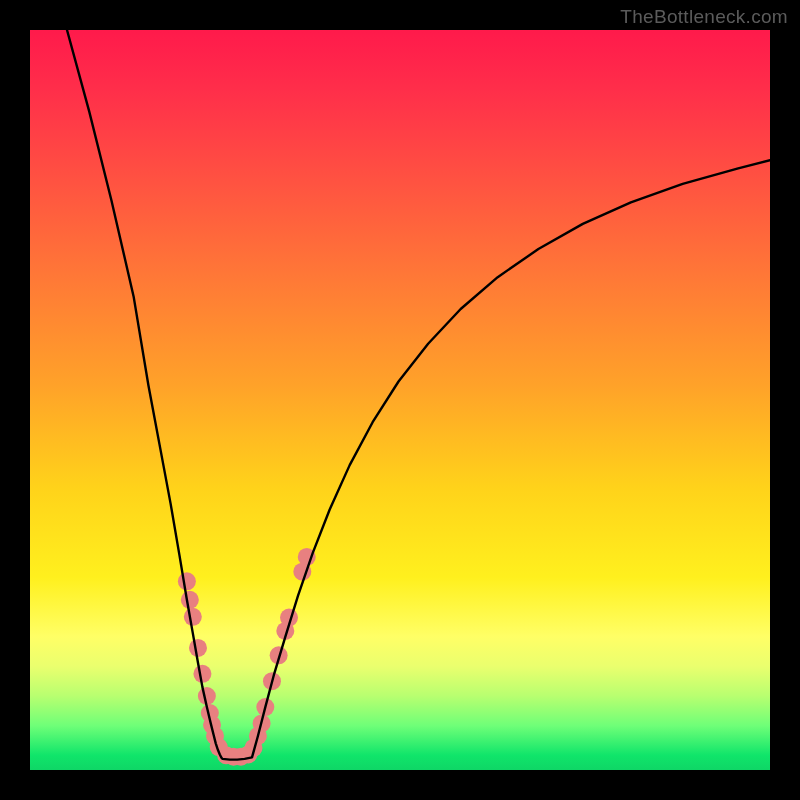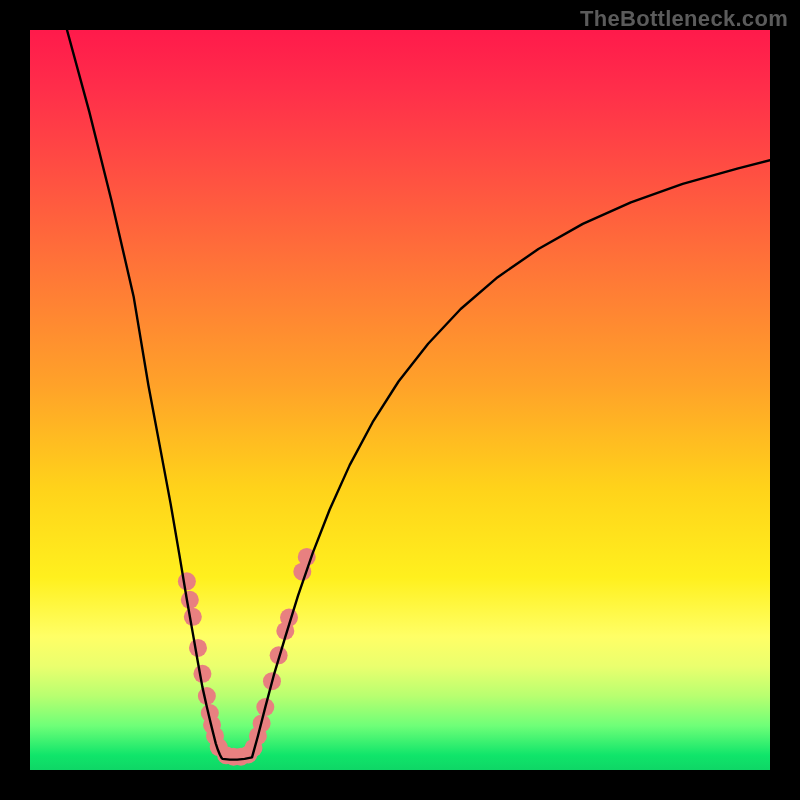--- a/index.html
+++ b/index.html
@@ -40,22 +40,22 @@
       #6fff78 94%,
       #10e56a 98%,
       #0fd666 100%
     );
   }
   .watermark {
     position: absolute;
     top: 6px;
     right: 12px;
     color: #5b5b5b;
-    font-size: 22px;
-    font-weight: 700;
+    font-size: 19px;
+    font-weight: 400;
     letter-spacing: 0.3px;
     user-select: none;
   }
   svg.curve {
     position: absolute;
     left: 0;
     top: 0;
     width: 740px;
     height: 740px;
   }

